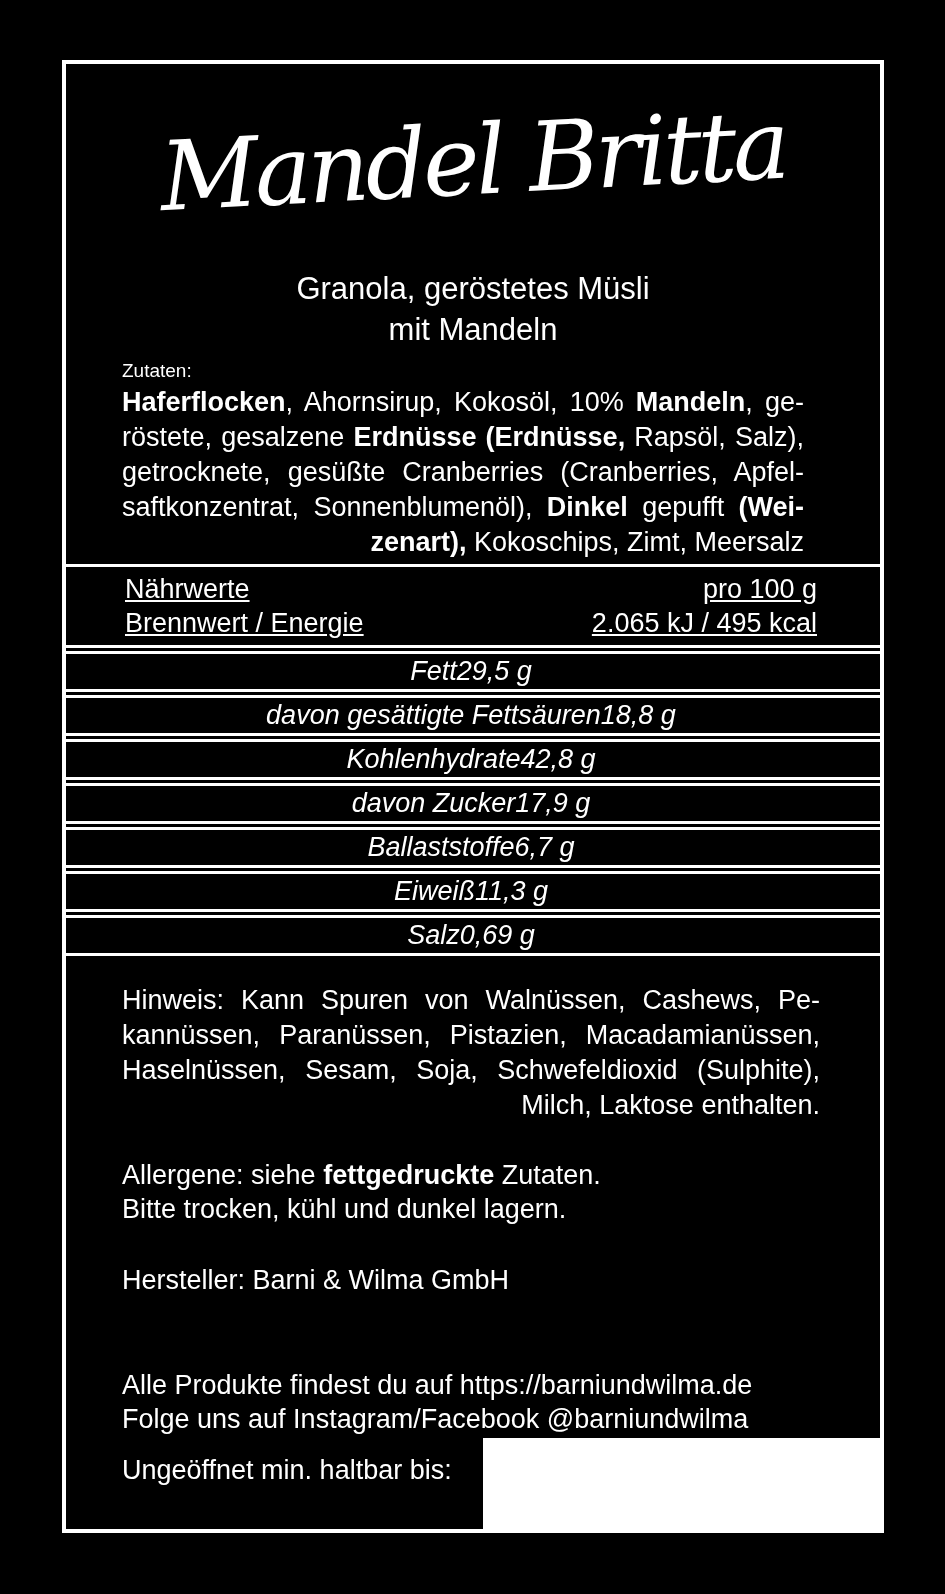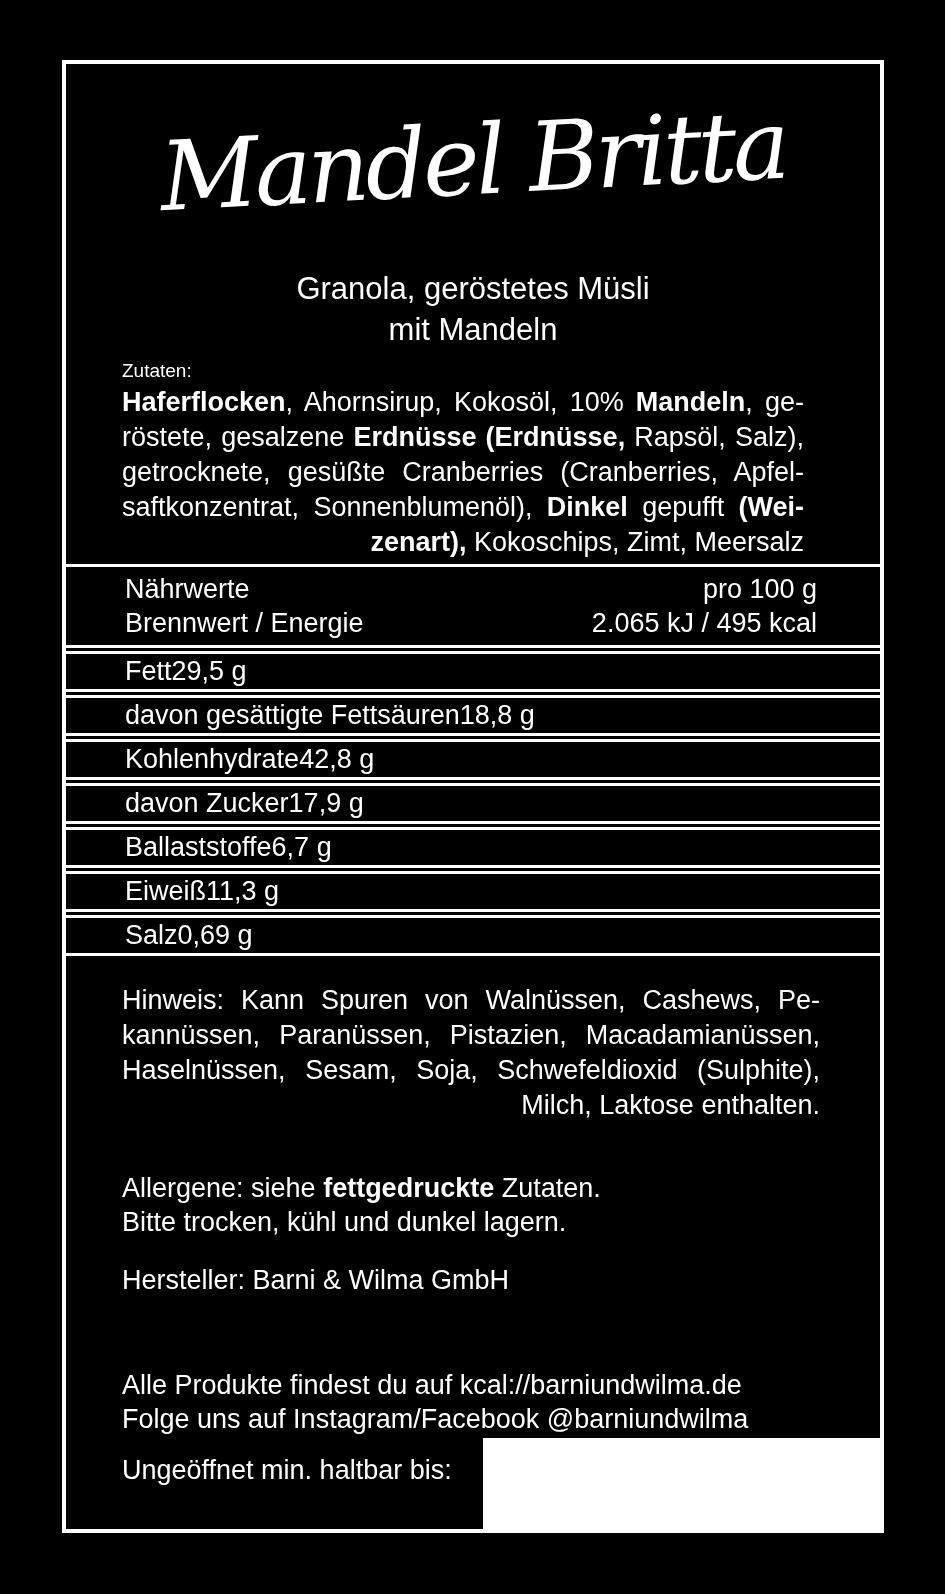--- a/index.html
+++ b/index.html
@@ -85,52 +85,53 @@
   }
   .nutri-header-box {
     border: 3px solid #ffffff;
     height: 84px;
     box-sizing: border-box;
     margin-bottom: 3px;
     padding: 0 64px 0 60px;
     display: flex;
     flex-direction: column;
     justify-content: center;
+    text-decoration: underline;
   }
   .nutri-line {
     display: flex;
     justify-content: space-between;
     font-size: 27px;
     line-height: 34px;
   }
   .nutri-row {
     border: 3px solid #ffffff;
     height: 41px;
     box-sizing: border-box;
     margin-bottom: 3px;
     padding: 0 64px 0 60px;
     display: flex;
-    justify-content: flex-start;
+    justify-content: center;
     align-items: center;
     font-size: 27px;
+    font-style: italic;
   }
   .notice-par {
     position: absolute;
     top: 919px;
     left: 56px;
     right: 60px;
   }
   .allergens {
     position: absolute;
     top: 1094px;
     left: 56px;
     right: 60px;
     font-size: 27px;
     line-height: 34px;
-    margin-top: 13px;
   }
   .manufacturer {
     position: absolute;
     top: 1199px;
     left: 56px;
     right: 60px;
     font-size: 27px;
     line-height: 34px;
   }
   .web {
@@ -240,21 +241,21 @@
     <div class="allergens">
       <div><span>Allergene: siehe </span><b>fettgedruckte</b><span> Zutaten.</span></div>
       <div>Bitte trocken, kühl und dunkel lagern.</div>
     </div>
 
     <div class="manufacturer">
       <div>Hersteller: Barni &amp; Wilma GmbH</div>
     </div>
 
     <div class="web">
-      <div>Alle Produkte findest du auf kcal://barniundwilma.de</div>
+      <div>Alle Produkte findest du auf https://barniundwilma.de</div>
       <div>Folge uns auf Instagram/Facebook @barniundwilma</div>
     </div>
 
     <div class="bbd-label">Ungeöffnet min. haltbar bis:</div>
 
     <div class="bbd-box"></div>
 
   </div>
 </div>
 

